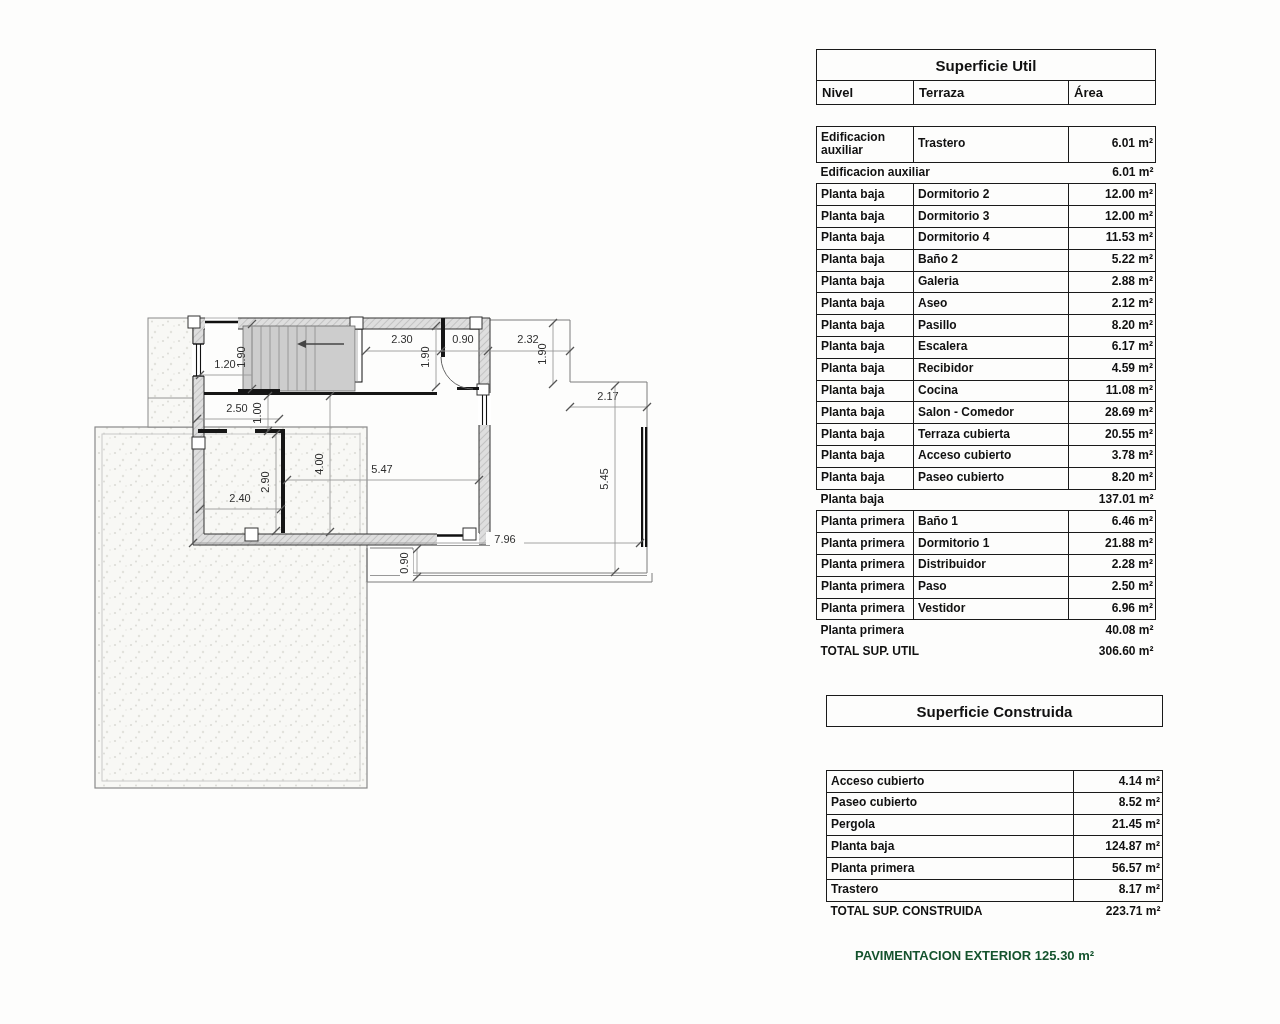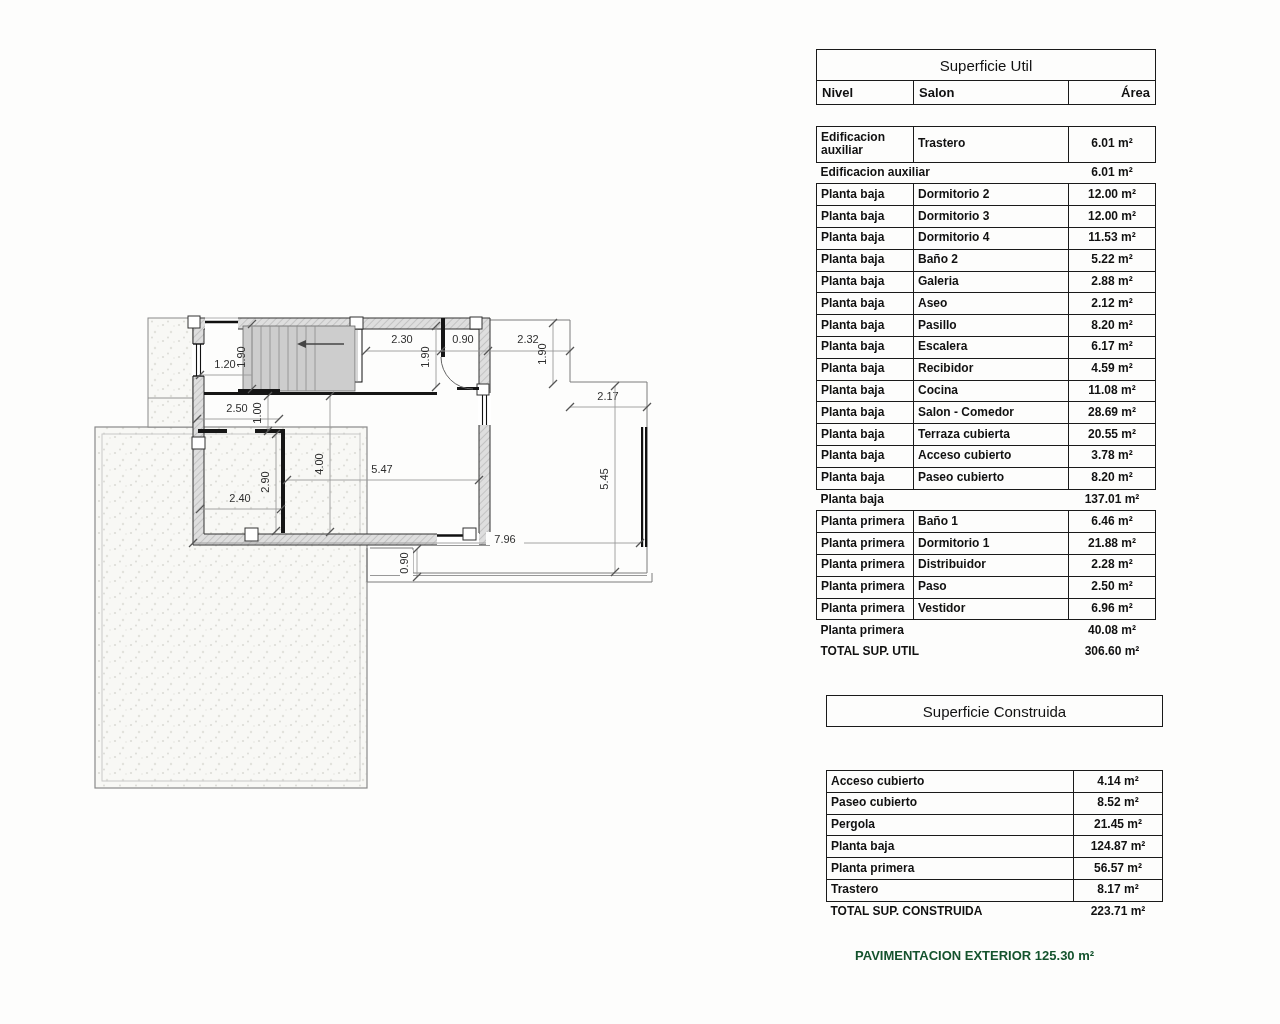--- a/index.html
+++ b/index.html
@@ -5,29 +5,29 @@
   * { margin:0; padding:0; box-sizing:border-box; }
   html,body { width:1280px; height:1024px; background:#fdfdfc; font-family:"Liberation Sans",sans-serif; }
   #canvas { position:relative; width:1280px; height:1024px; overflow:hidden; background:#fdfdfc; }
   svg text { font-family:"Liberation Sans",sans-serif; }
 
   
   table { border-collapse:collapse; table-layout:fixed; position:absolute; background:transparent; }
   td { font-family:"Liberation Sans",sans-serif; color:#111; overflow:hidden; }
 
   .hdr { border:1.6px solid #1a1a1a; }
-  .hdr .title td { text-align:center; font-weight:normal; font-size:15px; padding:7px 0 6px 0; border-bottom:1.4px solid #1a1a1a; }
+  .hdr .title td { text-align:center; font-weight:bold; font-size:15px; padding:7px 0 6px 0; border-bottom:1.4px solid #1a1a1a; }
   .hdr .cols td { font-weight:bold; font-size:13px; padding:4px 5px;margin-top:48px; }
   .hdr .cols td.sep { border-left:1.3px solid #1a1a1a; }
-  .hdr .cols td.area { text-align:right; }
+  .hdr .cols td.area { text-align:left; }
   .hdr .cols td.comentarios { font-weight:normal; font-size:13.5px; color:#2a2a2a; text-align:center; }
 
   .data td { font-weight:bold; font-size:12px; line-height:1.15; padding:3.5px 4px; }
   .data tr.d td { border:1.3px solid #1a1a1a; }
-  .data td.area { text-align:center; padding-left:2px; padding-right:2px;margin-left:11px; }
+  .data td.area { text-align:right; padding-left:2px; padding-right:2px;margin-left:11px; }
   .data tr.s td { border:none; }
 
   #pav { position:absolute; left:855px; top:948px; font-weight:bold; font-size:13px; color:#14532d; }
 
   
   .dim line.main { stroke:#9a9a9a; stroke-width:0.9; }
   .dim line.tick { stroke:#555; stroke-width:1.2; }
   .dim text { font-size:11px; fill:#2e2e2e; text-anchor:middle; }
 </style>
 </head>
@@ -234,21 +234,21 @@
         <col style="width:97px">
         <col style="width:155px">
         <col style="width:87px">
       </colgroup>
     <tbody>
         <tr class="title">
       <td colspan="3">Superficie Util</td>
     </tr>
     <tr class="cols">
       <td>Nivel</td>
-      <td class="sep">Salon</td>
+      <td class="sep">Terraza</td>
       <td class="sep area">Área</td>
     </tr>
   </tbody>
     </table>
 
   <table class="data" style="left:816px;top:126px;width:339px;">
     <colgroup>
         <col style="width:97px">
         <col style="width:155px">
         <col style="width:87px">

